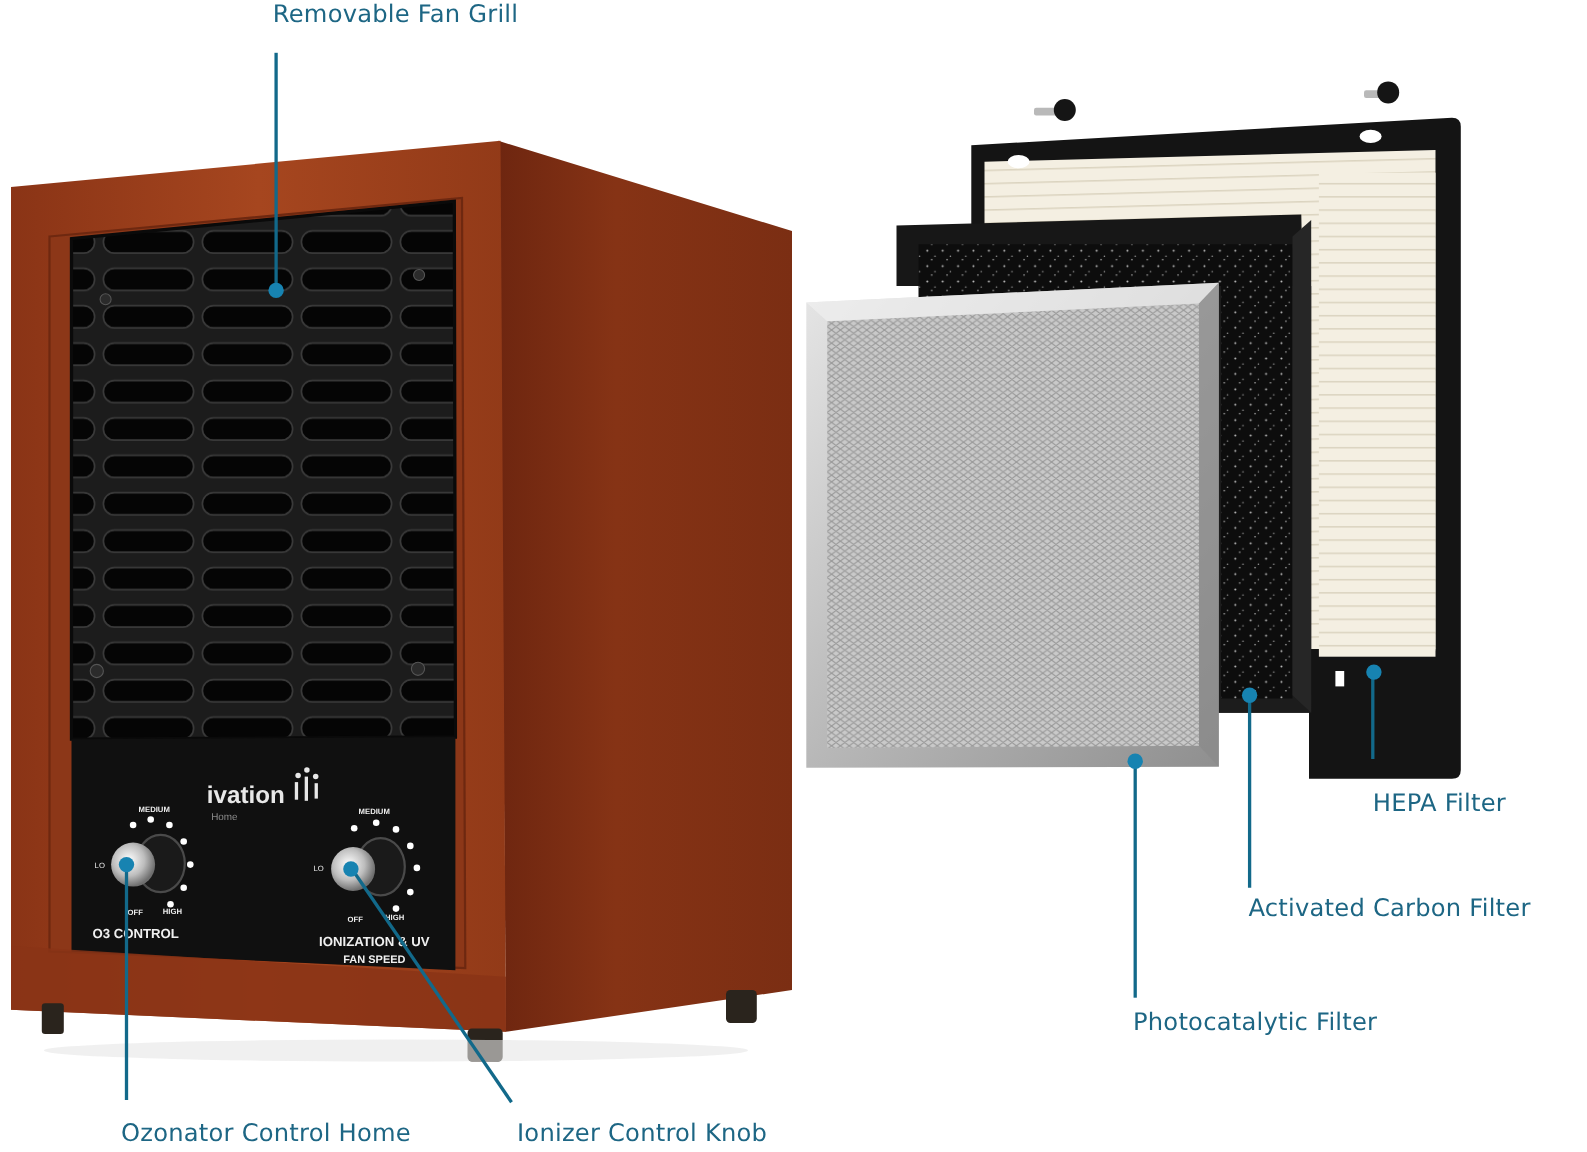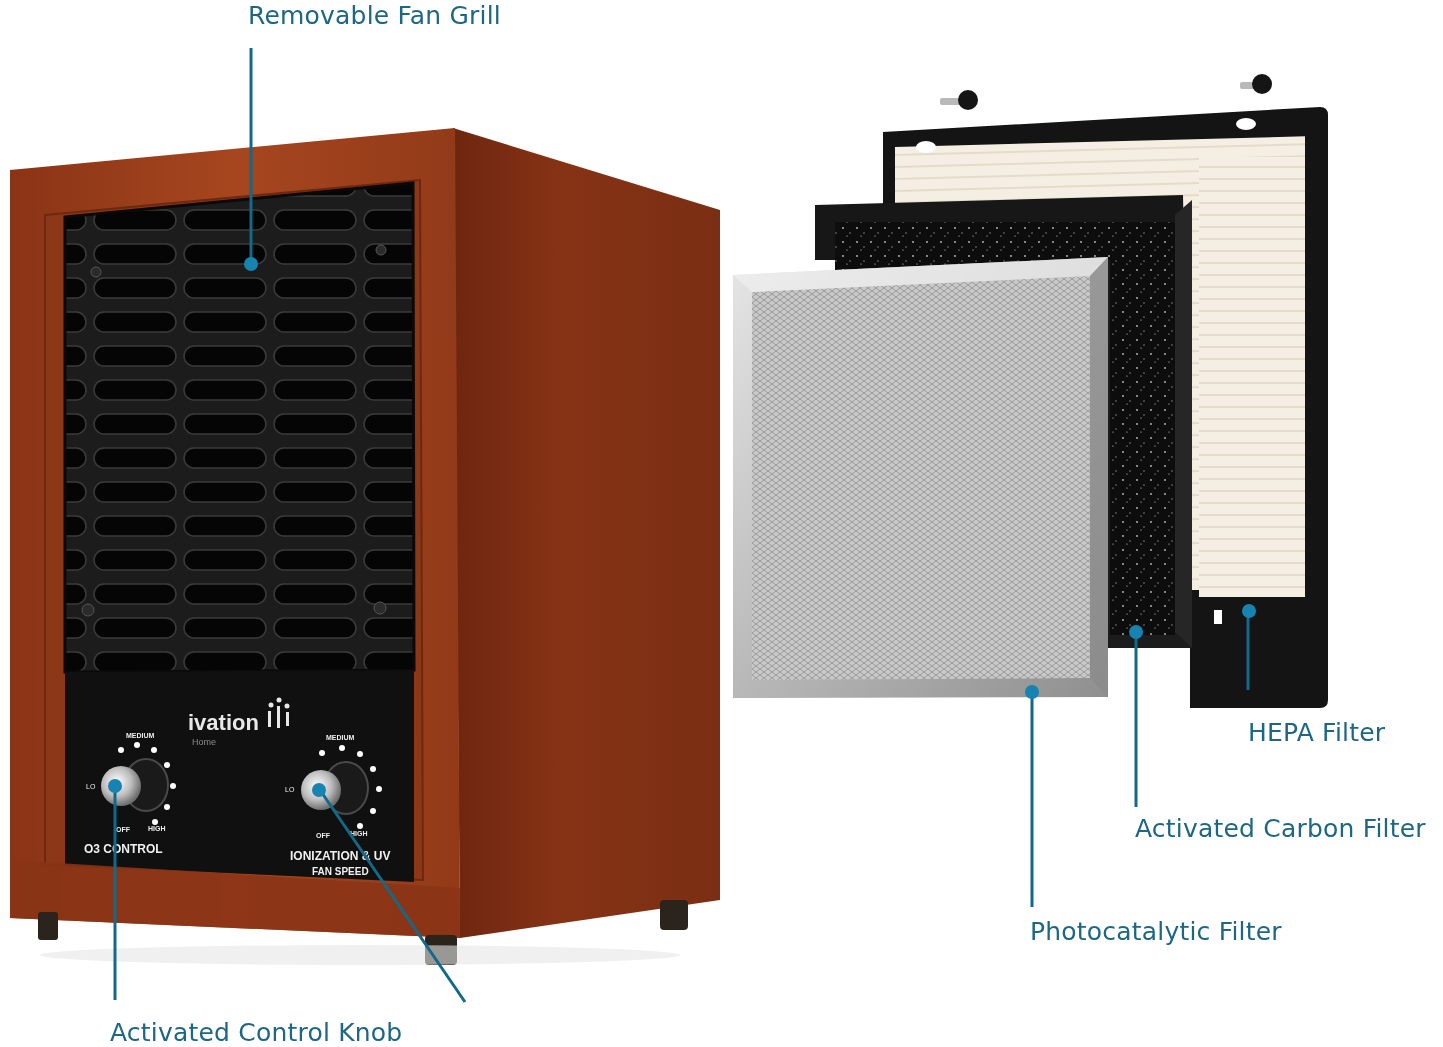--- a/index.html
+++ b/index.html
@@ -1,20 +1,20 @@
 <!DOCTYPE html>
 <html><head>
 <meta charset="utf-8">
 <style>
   html, body { margin:0; padding:0; background:#ffffff; }
   body { width:1443px; height:1047px; position:relative; overflow:hidden; font-family:"DejaVu Sans", sans-serif; }
   .stage { position:absolute; left:0; top:0; width:1443px; height:1047px; }
   .callout-label {
     position:absolute; color:#1d6684; font-family:"DejaVu Sans", sans-serif;
-    font-size:25px; letter-spacing:0.2px; white-space:nowrap; line-height:1;
+    font-size:22px; letter-spacing:0.2px; white-space:nowrap; line-height:1;
   }
   svg text { font-family:"Liberation Sans", sans-serif; }
 </style>
 </head>
 <body>
 
 <div class="stage">
 <svg width="1443" height="1047" viewBox="0 0 1443 1047" xmlns="http://www.w3.org/2000/svg">
   <defs>
     <linearGradient id="woodFront" x1="0" y1="0" x2="1" y2="0">
@@ -190,14 +190,15 @@
     <circle cx="115" cy="786" r="7"></circle>
     <circle cx="319" cy="790" r="7"></circle>
   </g>
 </svg>
 
 
 <div class="callout-label" style="left:248px; top:3px;">Removable Fan Grill</div>
 <div class="callout-label" style="left:1248px; top:704px;margin-top:16px;">HEPA Filter</div>
 <div class="callout-label" style="left:1030px; top:919px;">Photocatalytic Filter</div>
 <div class="callout-label" style="left:1135px; top:816px;">Activated Carbon Filter</div>
-<div class="callout-label" style="left:110px; top:1020px;">Activated Control Knob</div>
+<div class="callout-label" style="left:110px; top:1020px;">Ozonator Control Home</div>
+<div class="callout-label" style="left:470px; top:1020px;">Ionizer Control Knob</div>
 </div>
 
 </body></html>

